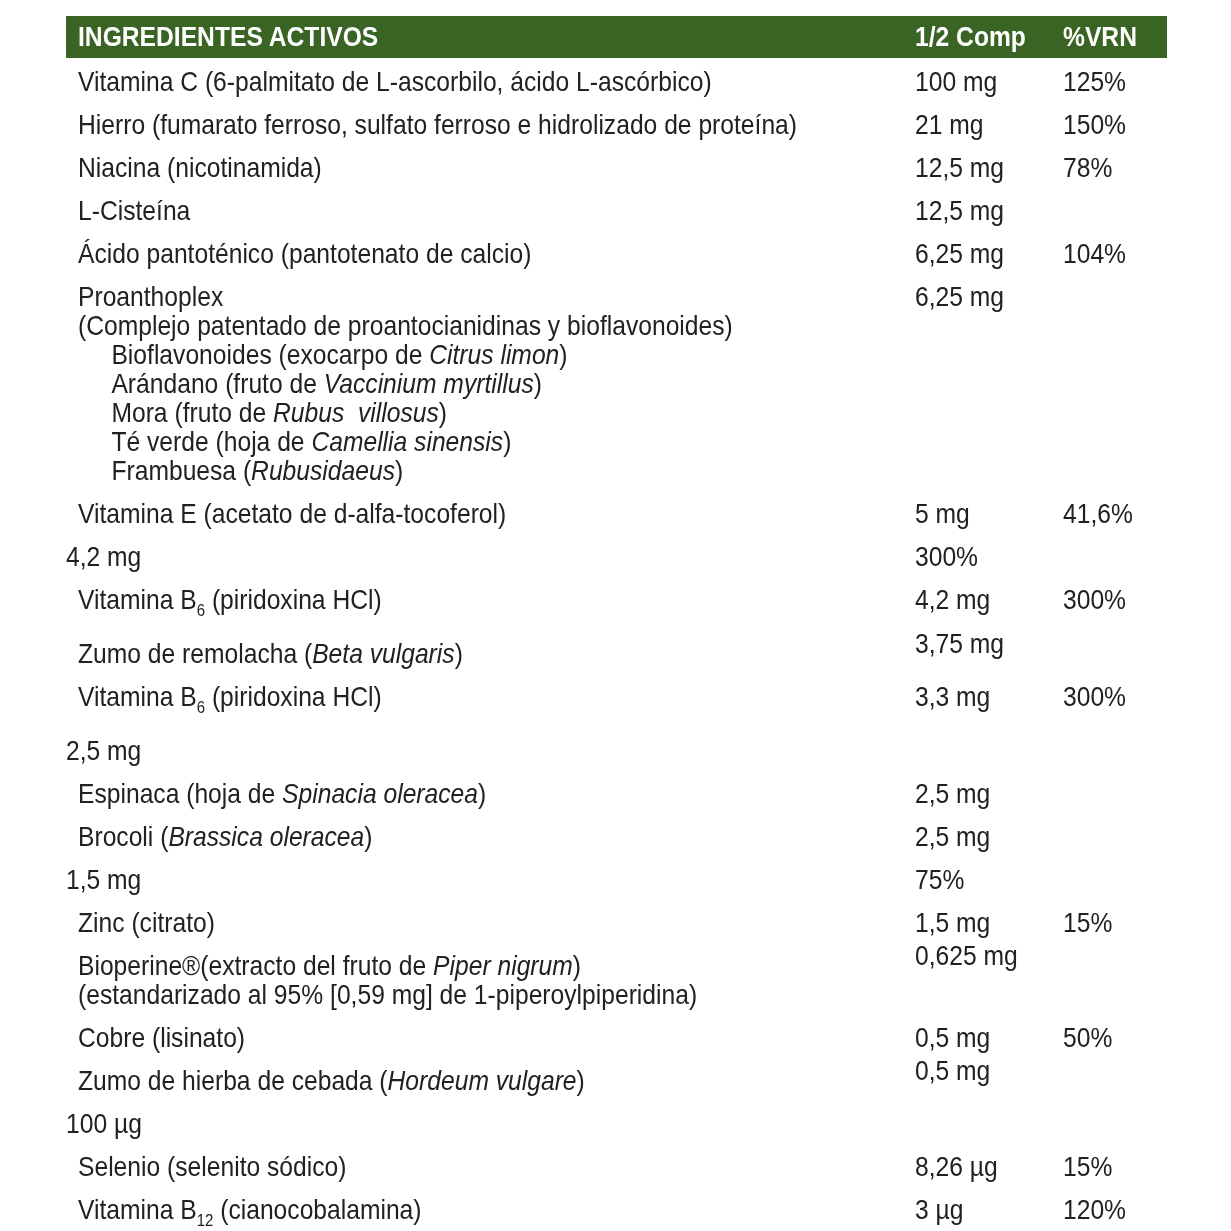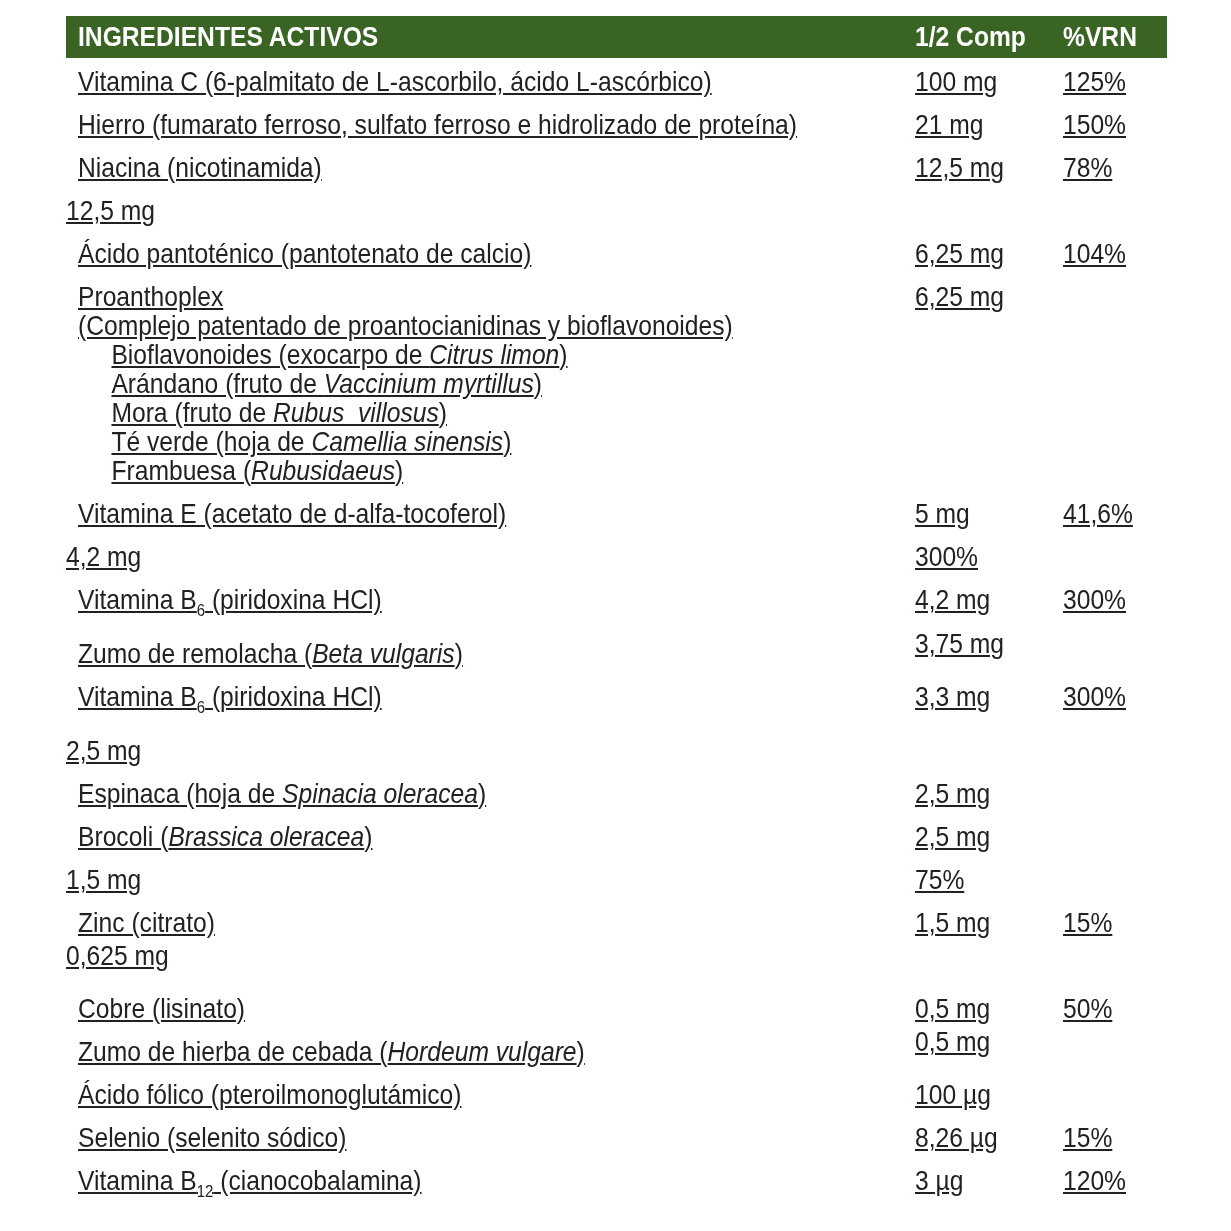--- a/index.html
+++ b/index.html
@@ -42,21 +42,20 @@
   .tbody {
     padding-top: 9px;
   }
   .row {
     display: grid;
     grid-template-columns: 849px 148px 104px;
     font-size: 28px;
     line-height: 29px;
     margin-bottom: 14px;
     align-items: start;
-    text-decoration: underline;
   }
   .lcell { padding-left: 12px; overflow: visible; }
   .line {
     white-space: pre;
     transform: scaleX(0.88);
     transform-origin: 0 50%;
   }
   .line.ind { padding-left: 38px; }
   .acell, .vcell {
     white-space: pre;
@@ -99,20 +98,23 @@
           <div class="vcell">150%</div>
         </div>
         <div class="row">
           <div class="lcell">
             <div class="line"><span>Niacina (nicotinamida)</span></div>
           </div>
           <div class="acell">12,5 mg</div>
           <div class="vcell">78%</div>
         </div>
         <div class="row">
+          <div class="lcell">
+            <div class="line"><span>L-Cisteína</span></div>
+          </div>
           <div class="acell">12,5 mg</div>
           <div class="vcell"></div>
         </div>
         <div class="row">
           <div class="lcell">
             <div class="line"><span>Ácido pantoténico (pantotenato de calcio)</span></div>
           </div>
           <div class="acell">6,25 mg</div>
           <div class="vcell">104%</div>
         </div>
@@ -184,41 +186,42 @@
           <div class="vcell">75%</div>
         </div>
         <div class="row">
           <div class="lcell">
             <div class="line"><span>Zinc (citrato)</span></div>
           </div>
           <div class="acell">1,5 mg</div>
           <div class="vcell">15%</div>
         </div>
         <div class="row raised">
+          <div class="lcell">
+            <div class="line"><span>Bioperine®(extracto del fruto de </span><span class="it">Piper nigrum</span><span>)</span></div>
+            <div class="line"><span>(estandarizado al 95% [0,59 mg] de 1-piperoylpiperidina)</span></div>
+          </div>
           <div class="acell">0,625 mg</div>
           <div class="vcell"></div>
         </div>
         <div class="row">
           <div class="lcell">
             <div class="line"><span>Cobre (lisinato)</span></div>
           </div>
           <div class="acell">0,5 mg</div>
           <div class="vcell">50%</div>
         </div>
         <div class="row raised">
           <div class="lcell">
             <div class="line"><span>Zumo de hierba de cebada (</span><span class="it">Hordeum vulgare</span><span>)</span></div>
           </div>
           <div class="acell">0,5 mg</div>
           <div class="vcell"></div>
         </div>
         <div class="row">
-          <div class="lcell">
-            <div class="line"><span>Ácido fólico (pteroilmonoglutámico)</span></div>
-          </div>
           <div class="acell">100 µg</div>
           <div class="vcell"></div>
         </div>
         <div class="row">
           <div class="lcell">
             <div class="line"><span>Selenio (selenito sódico)</span></div>
           </div>
           <div class="acell">8,26 µg</div>
           <div class="vcell">15%</div>
         </div>

